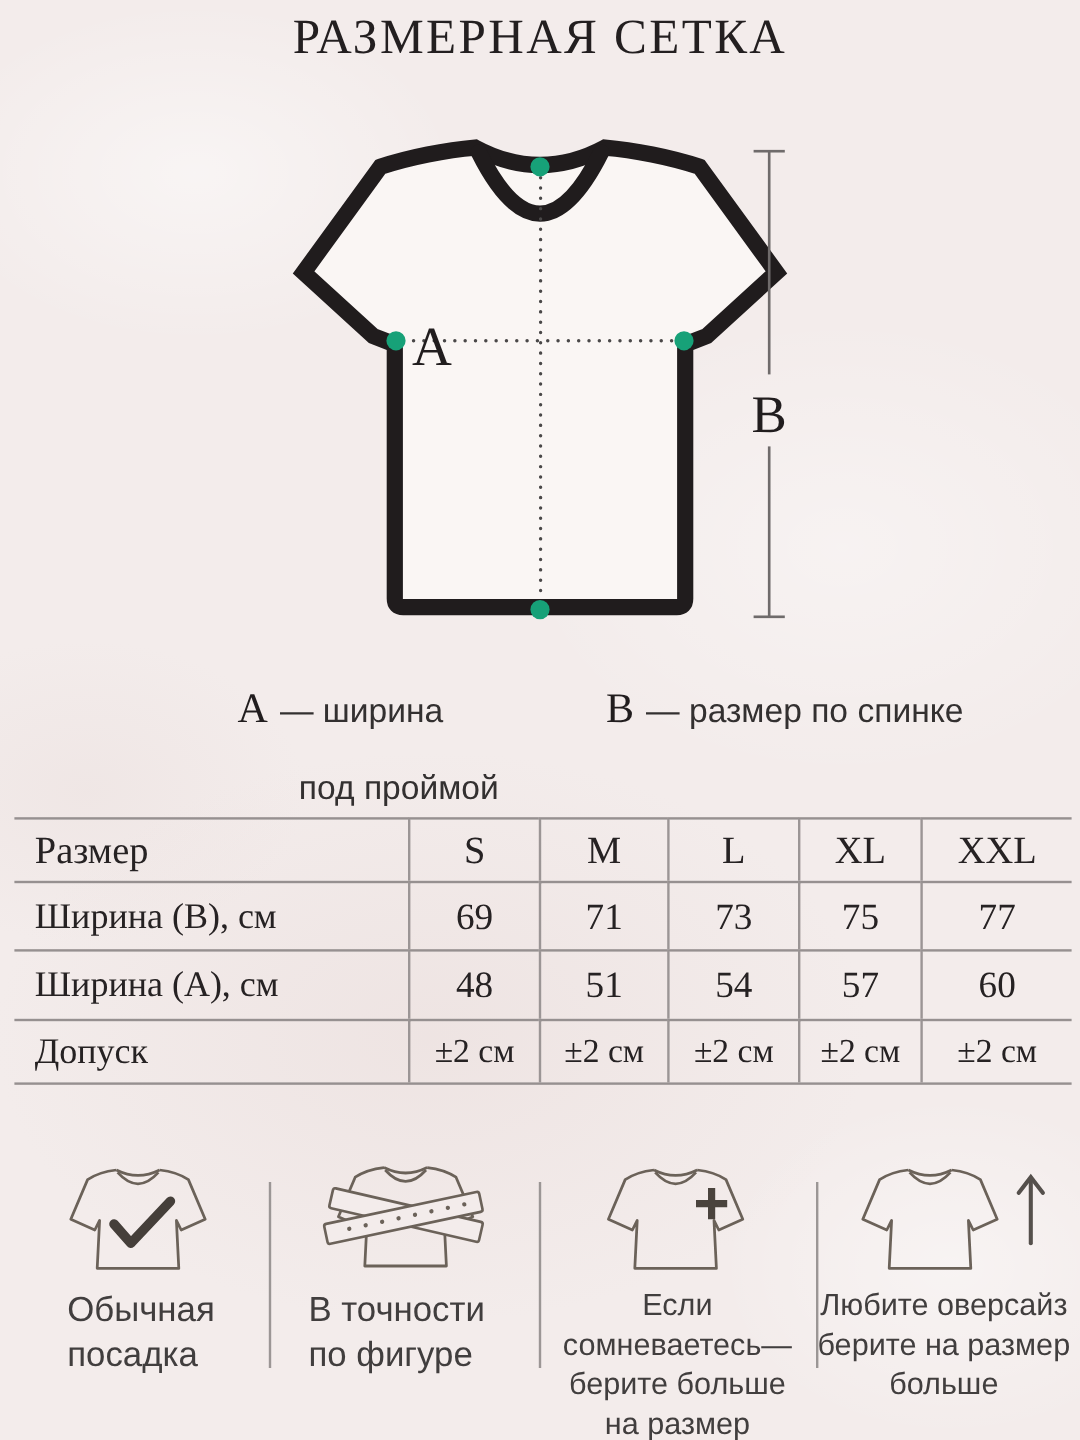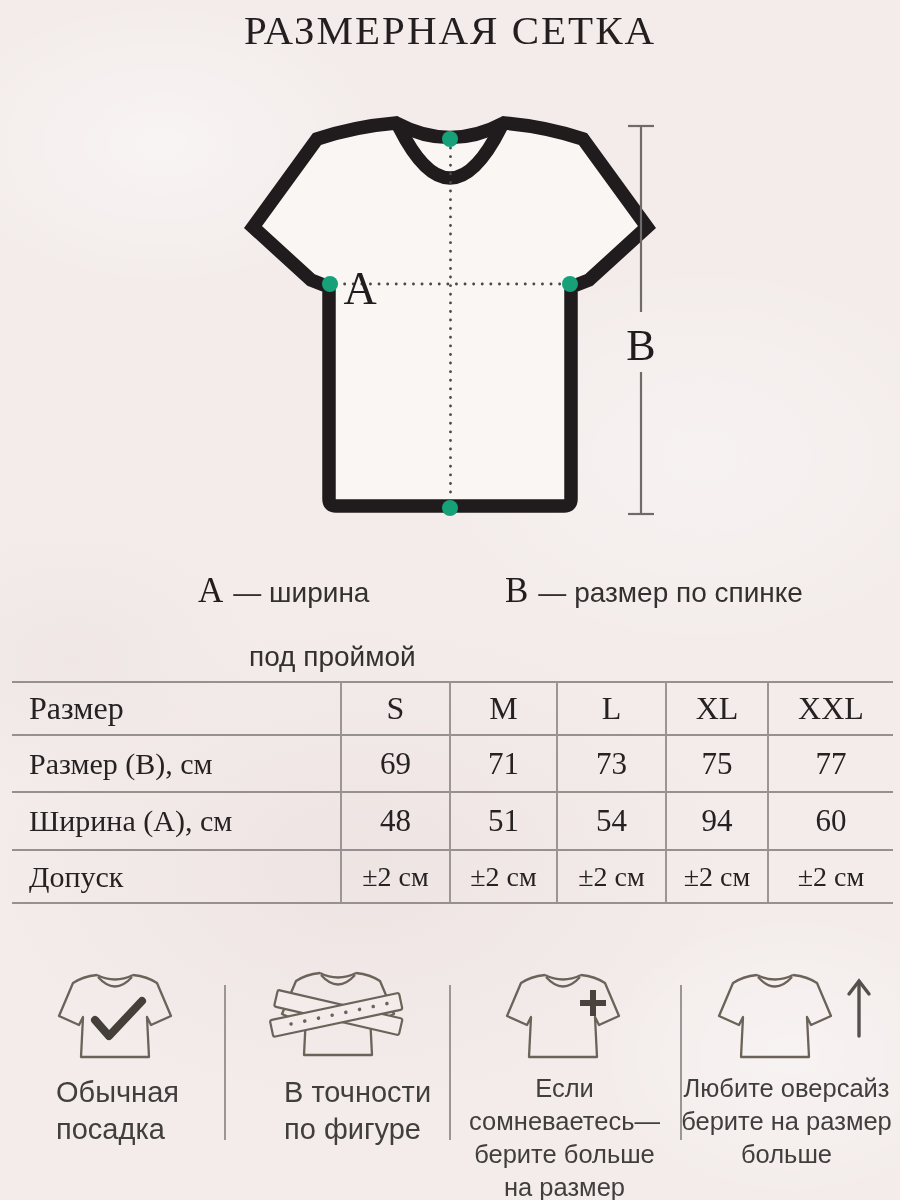--- a/index.html
+++ b/index.html
@@ -116,32 +116,32 @@
   </div>
 
   <div class="size-table">
     <div class="cell lbl hd">Размер</div>
     <div class="cell hd vb">S</div>
     <div class="cell hd vb">M</div>
     <div class="cell hd vb">L</div>
     <div class="cell hd vb">XL</div>
     <div class="cell hd vb">XXL</div>
 
-    <div class="cell lbl">Размер (В), см</div>
+    <div class="cell lbl">Ширина (В), см</div>
     <div class="cell num vb">69</div>
     <div class="cell num vb">71</div>
     <div class="cell num vb">73</div>
     <div class="cell num vb">75</div>
     <div class="cell num vb">77</div>
 
     <div class="cell lbl">Ширина (А), см</div>
     <div class="cell num vb">48</div>
     <div class="cell num vb">51</div>
     <div class="cell num vb">54</div>
-    <div class="cell num vb">94</div>
+    <div class="cell num vb">57</div>
     <div class="cell num vb">60</div>
 
     <div class="cell lbl">Допуск</div>
     <div class="cell tol vb">±2 см</div>
     <div class="cell tol vb">±2 см</div>
     <div class="cell tol vb">±2 см</div>
     <div class="cell tol vb">±2 см</div>
     <div class="cell tol vb">±2 см</div>
   </div>
 
@@ -181,21 +181,21 @@
           <circle cx="56" cy="52" r="1.8"></circle>
             <circle cx="70" cy="52" r="1.8"></circle>
           <circle cx="84" cy="52" r="1.8"></circle>
             <circle cx="98" cy="52" r="1.8"></circle>
           <circle cx="112" cy="52" r="1.8"></circle>
             <circle cx="126" cy="52" r="1.8"></circle>
         </g>
       </g>
     </g>
   </svg>
-  <div class="fit-text big" style="left:284px;top:1074px">
+  <div class="fit-text big" style="left:257px;top:1074px">
     <div>В точности</div>
     <div>по фигуре</div>
   </div>
 
   <svg class="fit-icon" style="left:498px;top:966px" width="132" height="106" viewBox="0 0 132 106">
     <g fill="none" stroke="#6b6259" stroke-width="2.3" stroke-linejoin="round">
       <path d="M 47,9 C 38,10 29,13 23,17 L 9,50 L 29,59 L 33,51 L 31,91 L 99,91 L 97,51 L 101,59 L 121,50 L 107,17 C 101,13 92,10 83,9"></path>
       <path d="M 47,9 Q 65,18 83,9"></path>
       <path d="M 48,11 Q 65,30 82,11"></path>
     </g>

